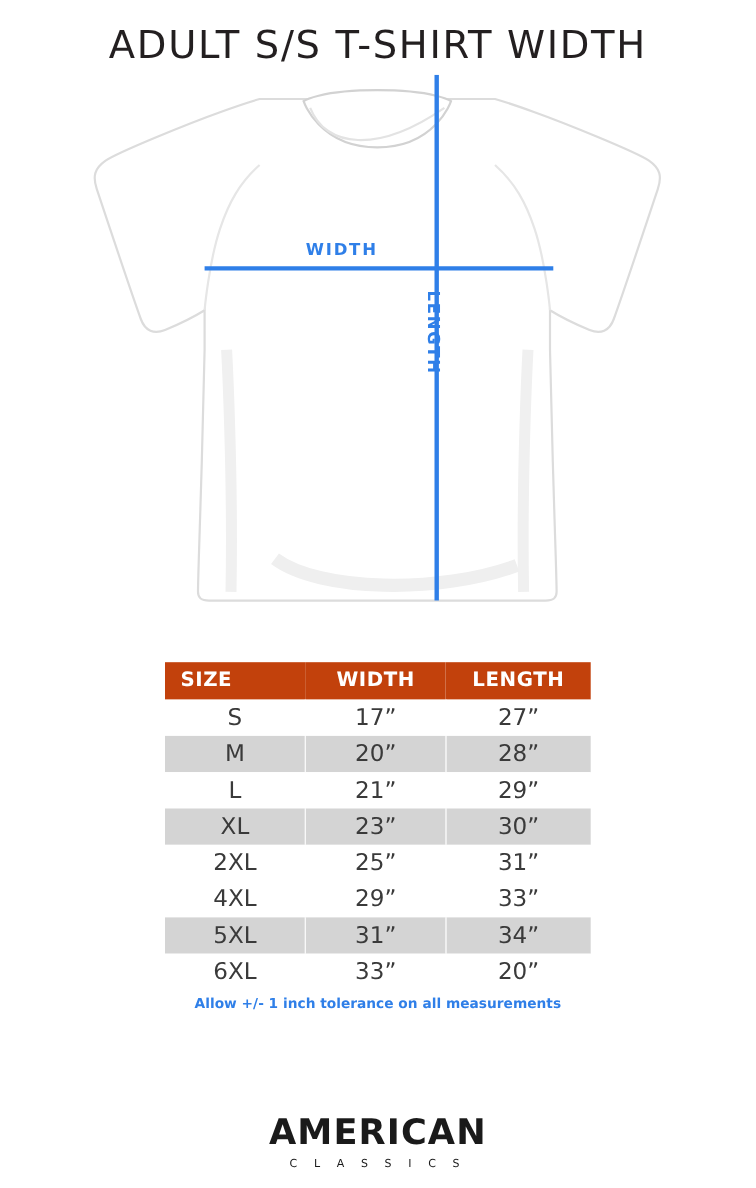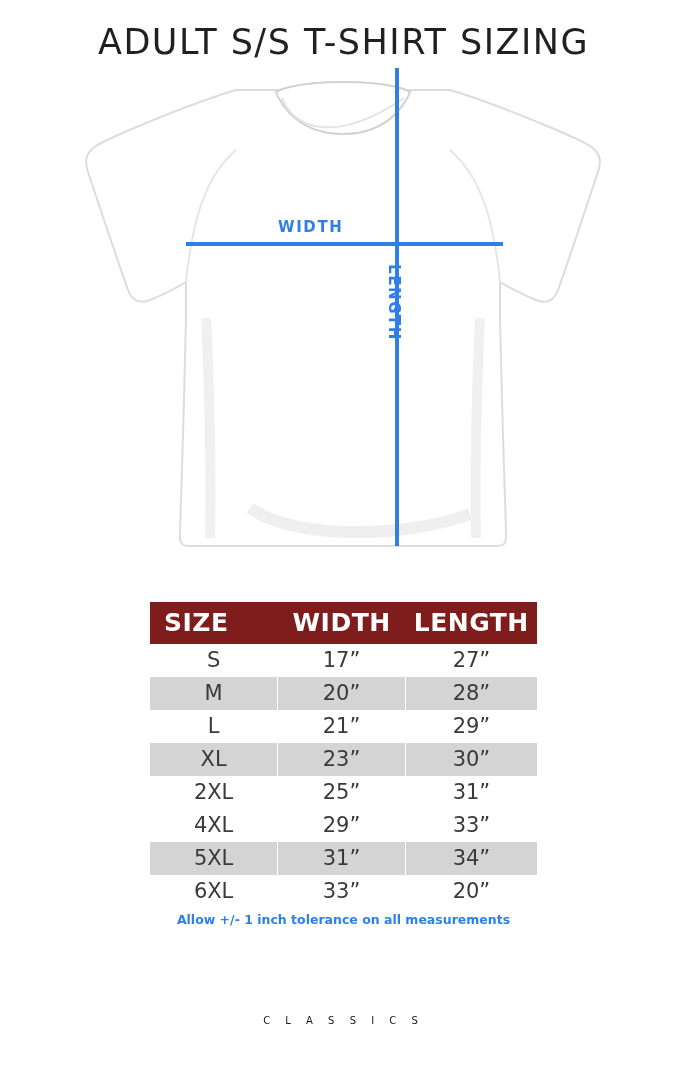--- a/index.html
+++ b/index.html
@@ -65,23 +65,23 @@
     left: 150px;
     top: 580px;
     width: 387px;
   }
   table.size-table {
     border-collapse: collapse;
     width: 387px;
     font-family: "DejaVu Sans", sans-serif;
   }
   table.size-table th {
-    background: #7f1d1d;
+    background: #c2410c;
     color: #ffffff;
-    font-size: 25px;
+    font-size: 18px;
     font-weight: bold;
     padding: 6px 0 7px 0;
     text-align: center;
     letter-spacing: 0.5px;
   }
   table.size-table th.col-size { text-align: left; padding-left: 14px; width: 33%; }
   table.size-table th.col-width { width: 33%; }
   table.size-table th.col-length { width: 34%; }
   table.size-table td {
     font-size: 21px;
@@ -126,21 +126,21 @@
     font-weight: 400;
     margin-top: 5px;
     font-family: "DejaVu Sans", sans-serif;
   }
 </style>
 </head>
 <body>
 
 <div class="page">
 
-  <h1 class="title">ADULT S/S T-SHIRT SIZING</h1>
+  <h1 class="title">ADULT S/S T-SHIRT WIDTH</h1>
 
   <div class="shirt-area">
     <svg class="shirt-svg" width="687" height="480" viewBox="0 0 687 480">
 
       <path d="M236 22
                C236 22 222 26 200 34
                C172 44 108 70 96 78
                C86 85 84 92 88 104
                C96 128 120 200 128 222
                C132 233 140 236 150 232
@@ -229,16 +229,17 @@
           <td>6XL</td>
           <td>33”</td>
           <td>20”</td>
         </tr>
       </tbody>
     </table>
     <div class="tolerance">Allow +/- 1 inch tolerance on all measurements</div>
   </div>
 
   <div class="brand">
+    <div class="brand-main">AMERICAN</div>
     <div class="brand-sub">C L A S S I C S</div>
   </div>
 
 </div>
 
 </body></html>

